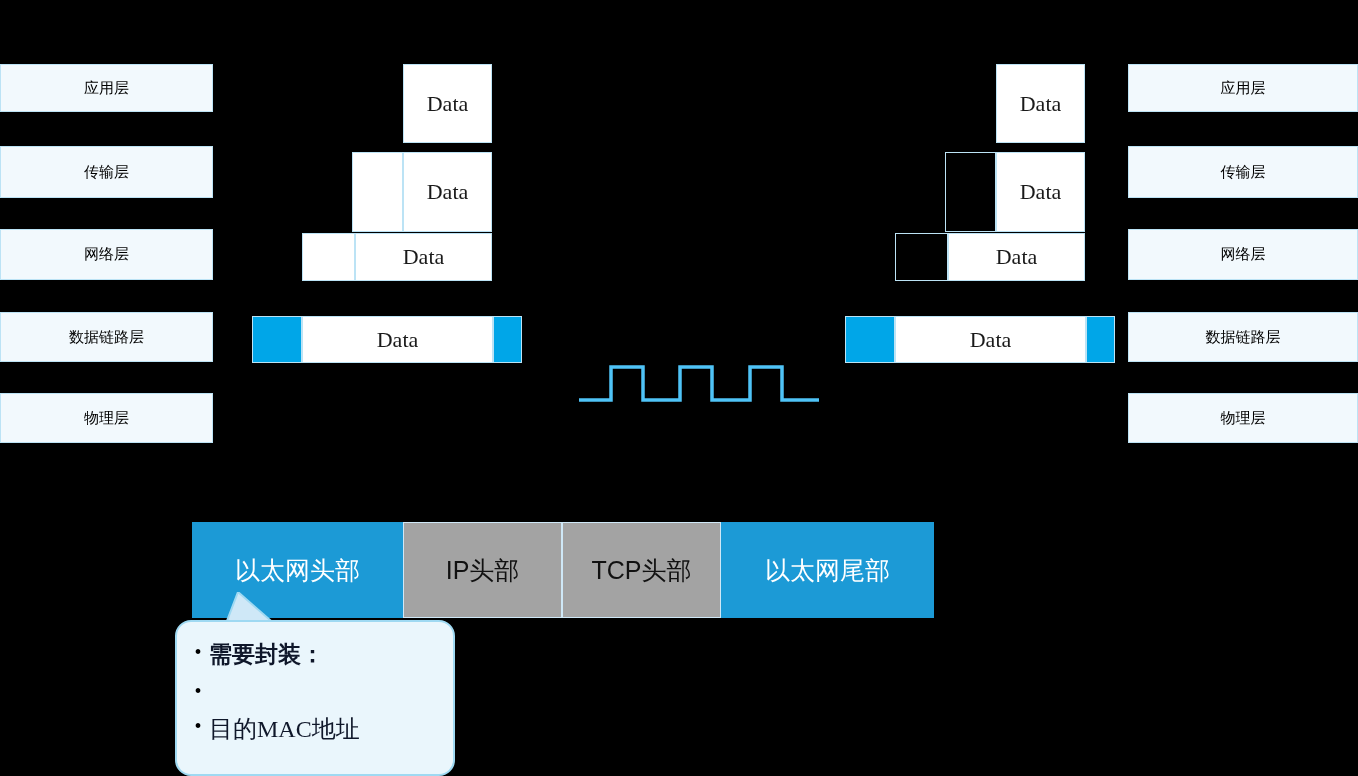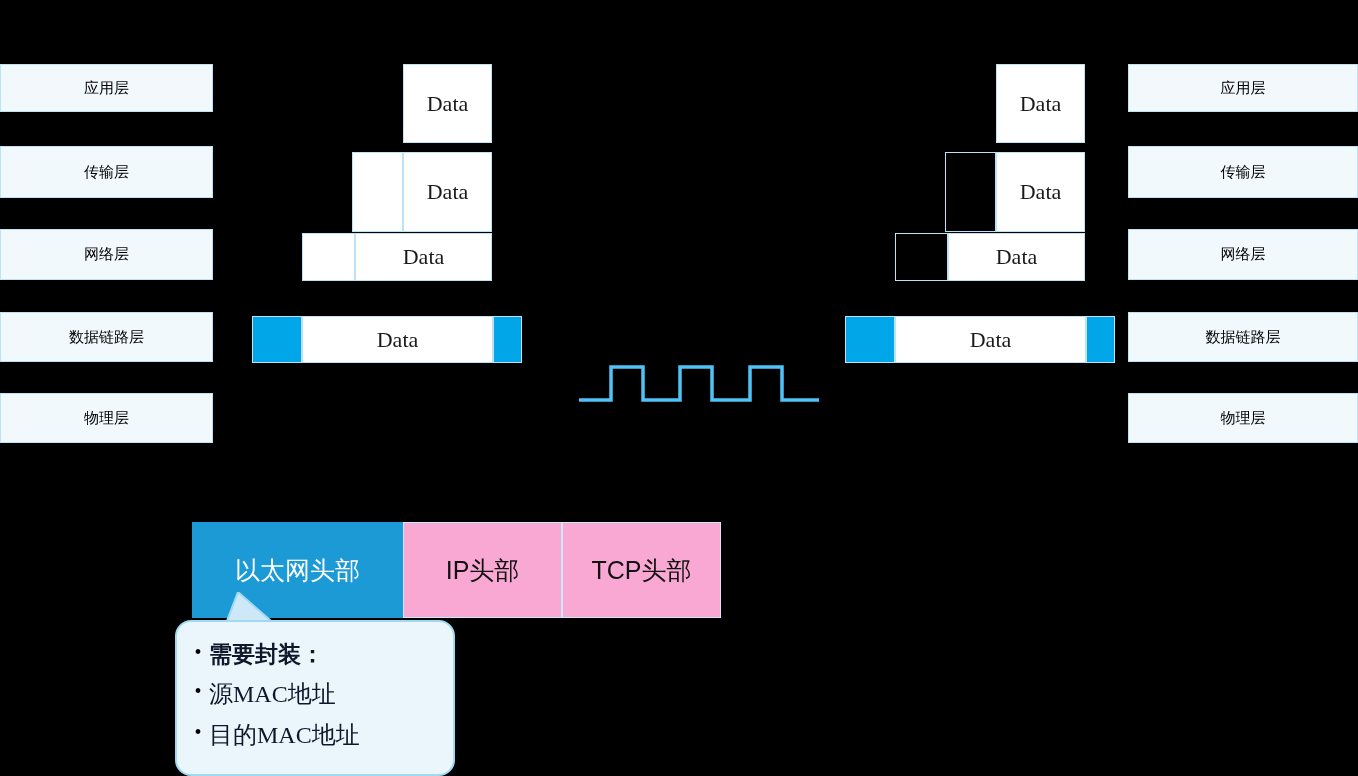--- a/index.html
+++ b/index.html
@@ -37,21 +37,21 @@
   .seg-blue{background:#00A6E8;border-color:#00A6E8;}
 
   
   .wave{position:absolute;}
 
   
   .frame-bar{position:absolute;display:flex;box-sizing:border-box;}
   .frame-seg{box-sizing:border-box;border:1px solid #CFE8F7;
              display:flex;align-items:center;justify-content:center;
              text-align:center;font-family:"Liberation Sans",sans-serif;
-             font-size:25px;color:#111;background:#f9a8d4;line-height:1.2;}
+             font-size:25px;color:#111;background:#a3a3a3;line-height:1.2;}
   .frame-seg.accent{background:#1C9AD6;border-color:#1C9AD6;color:#FFFFFF;}
 
   
   .callout{position:absolute;background:#EAF6FC;border:2px solid #9FD9F2;
            border-radius:16px;box-sizing:border-box;padding:10px 14px 10px 10px;}
   .callout ul{list-style:none;margin:0;padding:0;}
   .callout li{display:flex;align-items:flex-start;margin:6px 0;}
   .bullet{display:inline-block;width:22px;text-align:center;flex:0 0 22px;
           font-size:20px;line-height:1.45;color:#000;}
   .ctext{font-family:"Liberation Serif",serif;font-size:24px;color:#0f172a;
@@ -153,37 +153,37 @@
     </div>
     <div class="layer-box" style="left:1128px;top:393px;width:230px;height:50px;">
       <span class="layer-label">物理层</span>
     </div>
   </div>
 
   <div class="frame-bar" style="left:160px;top:522px;width:1004px;height:96px;margin-left:32px;">
     <div class="frame-seg accent" style="width:211px;">以太网头部</div>
     <div class="frame-seg" style="width:159px;">IP头部</div>
     <div class="frame-seg" style="width:159px;text-align:center;">TCP头部</div>
+    <div class="frame-seg accent" style="width:213px;">以太网尾部</div>
   </div>
 
   <div class="callout-tail" style="left:208px;top:592px;width:120px;height:50px;">
     <svg width="120" height="50" viewBox="0 0 120 50">
       <polygon points="30,0 78,42 14,42" fill="#CFE8F7" stroke="#9FD9F2" stroke-width="2"></polygon>
     </svg>
   </div>
 
   <div class="callout" style="left:175px;top:620px;width:280px;height:156px;">
     <ul>
       <li>
         <span class="bullet">•</span>
         <span class="ctext bold">需要封装：</span>
       </li>
       <li>
         <span class="bullet">•</span>
-        <span class="ctext">源MAC地址</span>
       </li>
       <li>
         <span class="bullet">•</span>
         <span class="ctext">目的MAC地址</span>
       </li>
     </ul>
   </div>
 
 </div>
 

